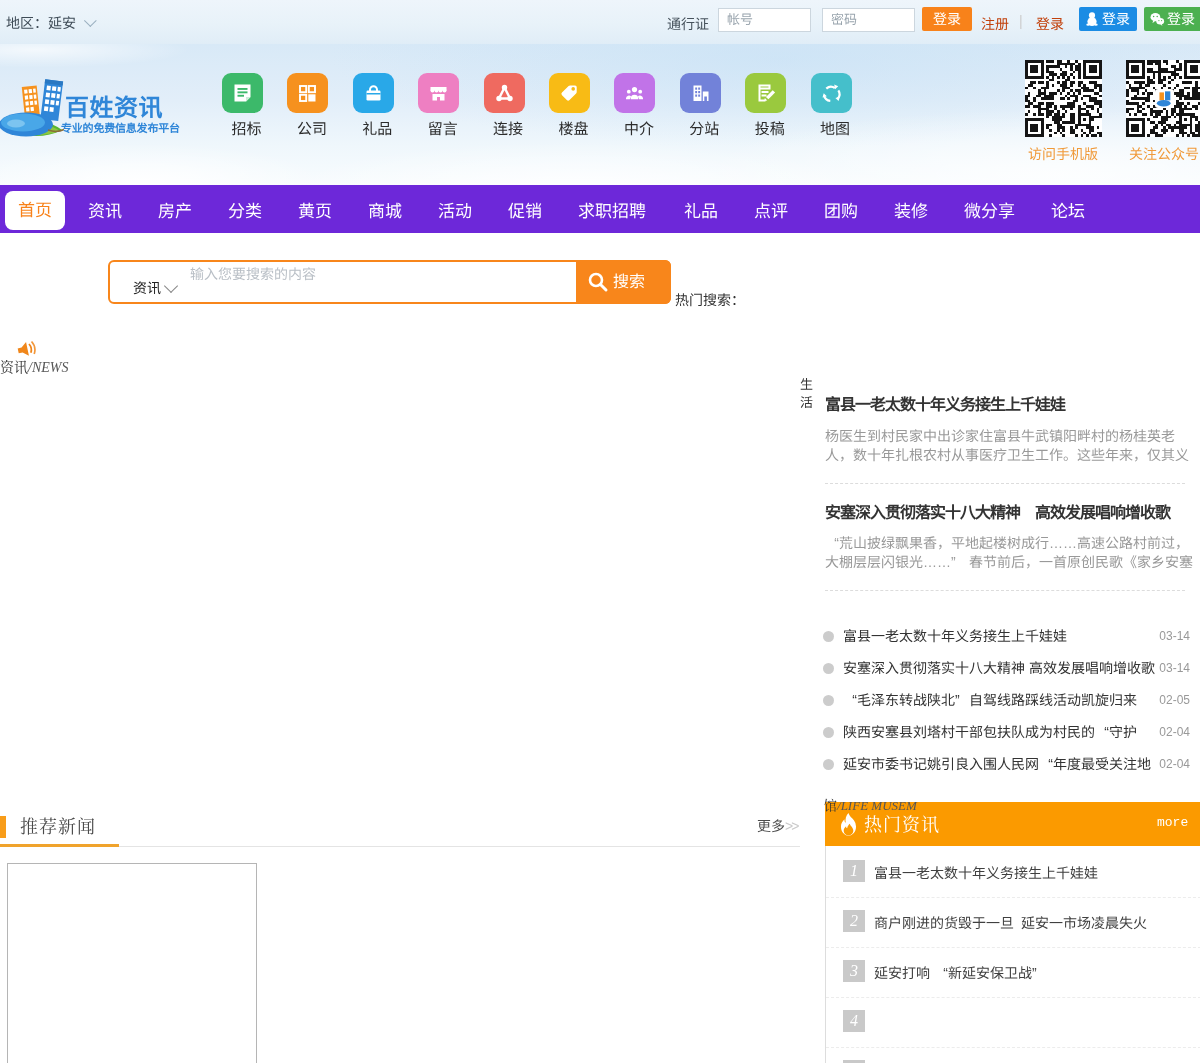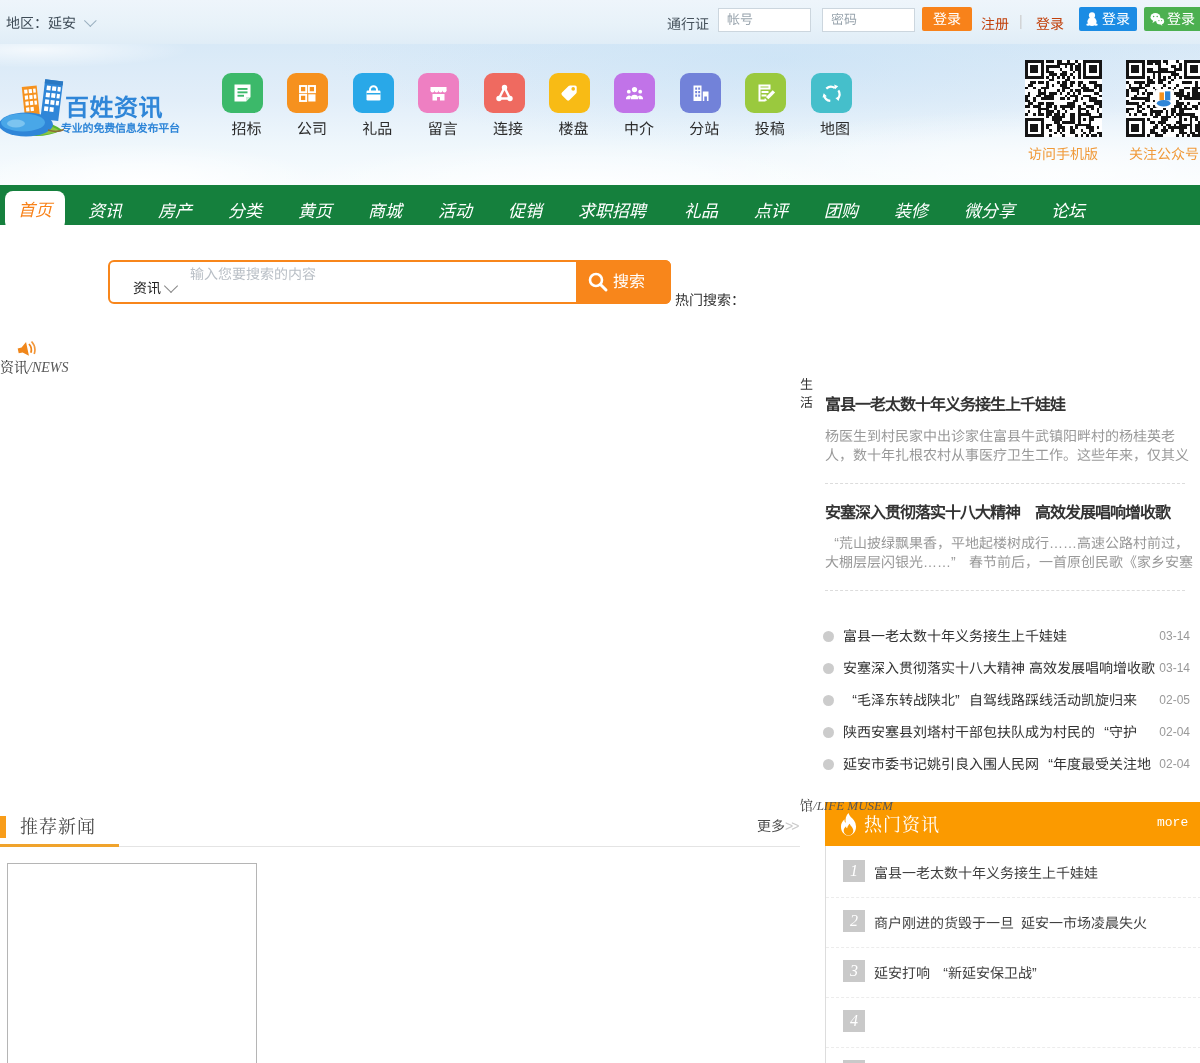--- a/index.html
+++ b/index.html
@@ -33,21 +33,21 @@
     radial-gradient(ellipse 600px 120px at 65% 10%, rgba(197,224,245,.55), rgba(255,255,255,0) 75%),
     linear-gradient(180deg,#d8e9f7 0%,#e2eef9 40%,#eff7fc 72%,#f8fcfe 100%);
 }
 .icon-sq { top:73px; width:41px; height:40px; border-radius:9px; }
 .icon-sq svg { position:absolute; left:8px; top:8px; }
 .icon-lbl { top:117px; width:80px; text-align:center; font-size:15px; color:#2c2c2c; }
 .qr { top:60px; width:76px; height:76px; }
 .qr-lbl { top:143px; width:78px; text-align:center; font-size:14px; color:#f09a3a; }
 
 
-.nav { left:0; top:185px; width:1200px; height:40px; background:#15803d;font-style:italic; }
+.nav { left:0; top:185px; width:1200px; height:48px; background:#6d28d9; }
 .nav-active { left:5px; top:6px; width:60px; height:39px; background:#fff; border-radius:8px;
   text-align:center; line-height:39px; font-size:17px; color:#f8821a; position:absolute; }
 .nav-item { top:12px; font-size:17px; color:#fff; position:absolute; }
 
 
 .searchbox { left:108px; top:260px; width:563px; height:44px; border:2px solid #f8861b; border-radius:6px; background:#fff; }
 .sel-txt { left:133px; top:277px; font-size:14px; color:#222; }
 .sel-chev { left:166px; top:281px; width:10px; height:10px; border-right:1px solid #888; border-bottom:1px solid #888; transform:rotate(45deg); }
 .placeholder { left:190px; top:263px; font-size:14px; color:#b9bfc6; }
 .searchbtn { left:576px; top:260px; width:95px; height:44px; background:#f8861b; border-radius:0 6px 6px 0; }
@@ -73,21 +73,21 @@
 .rec-title { left:20px; top:812px; font-size:18px; color:#4a4a4a; font-family:"Liberation Serif","Noto Serif CJK SC",serif; letter-spacing:1px; }
 .rec-more { left:757px; top:815px; font-size:14px; color:#4a4a4a; }
 .rec-more b { font-weight:normal; color:#c9c9c9; letter-spacing:-2px; }
 .rec-line { left:0; top:846px; width:800px; height:1px; background:#e4e4e4; }
 .rec-line-orange { left:0; top:844px; width:119px; height:3px; background:#f0a32c; }
 .rec-box { left:7px; top:863px; width:250px; height:230px; border:1px solid #b5b5b5; background:#fff; }
 
 
 .muse { left:800px; top:795px; font-size:13px; color:#333; z-index:5; }
 .muse i { font-family:"Liberation Serif",serif; font-style:italic; color:#555; }
-.muse { font-family:"Liberation Serif","Noto Serif CJK SC",serif; }
+.muse { font-family:"Liberation Serif","Noto Serif CJK SC",serif;margin-left:24px; }
 .hot-head { left:825px; top:802px; width:380px; height:44px; background:#fb9a00; z-index:1; }
 .hot-head .ttl { position:absolute; left:39px; top:8px; color:#fff; font-size:18px; letter-spacing:1px; font-family:"Liberation Serif","Noto Serif CJK SC",serif; }
 .hot-head .more { position:absolute; left:332px; top:13px; color:#fff; font-size:13px; font-family:Liberation Mono, monospace; }
 .hot-head svg { position:absolute; left:14px; top:11px; }
 .hot-body { left:825px; top:846px; width:380px; height:217px; border-left:1px solid #ddd; background:#fff; }
 .hot-body ul { position:absolute; left:0; top:2px; width:380px; list-style:none; }
 .hot-body li { position:relative; height:50px; border-bottom:1px dashed #ececec; }
 .hot-body li .num { position:absolute; left:17px; top:12px; width:22px; height:22px; background:#c9c9c9; color:#fff;
   font-family:"Liberation Serif",serif; font-style:italic; font-size:16px; text-align:center; line-height:22px; }
 .hot-body li .txt { position:absolute; left:48px; top:0; line-height:50px; font-size:14px; color:#404040; white-space:nowrap; }

